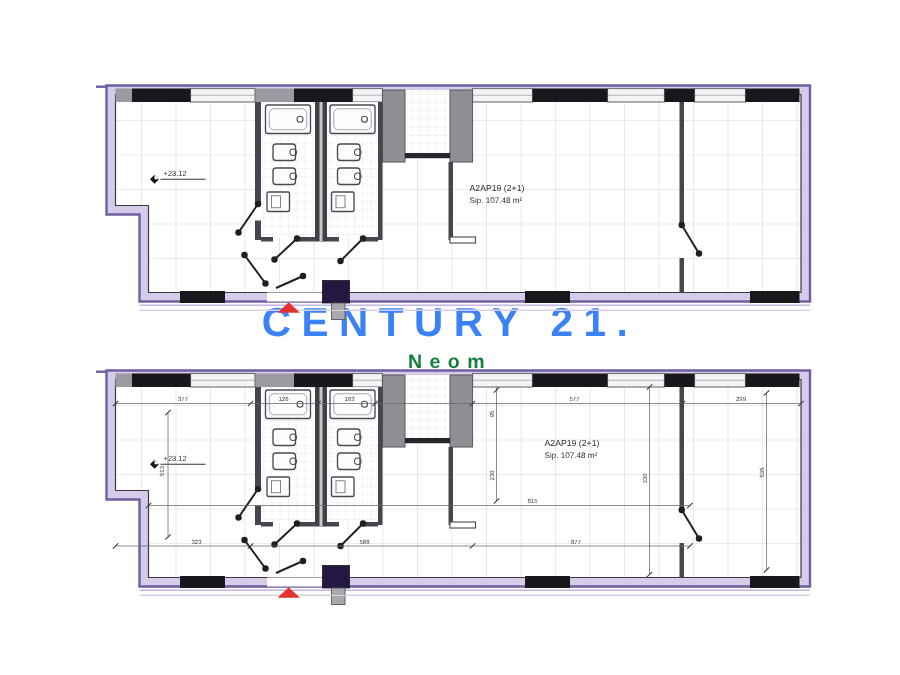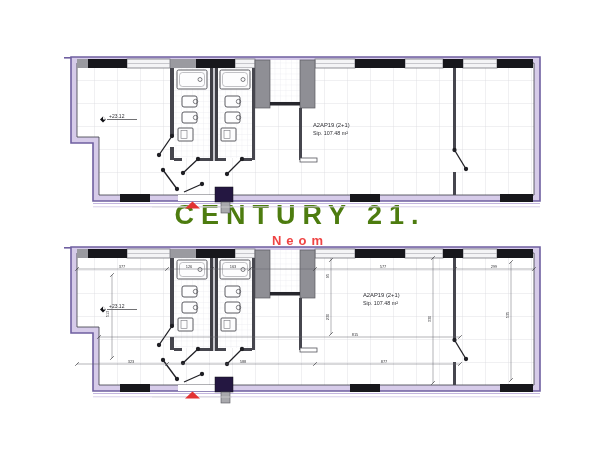--- a/index.html
+++ b/index.html
@@ -1,21 +1,21 @@
 <!DOCTYPE html>
 <html><head>
 <meta charset="utf-8">
 <style>
   html,body{margin:0;padding:0;background:#ffffff;}
   .stage{position:relative;width:600px;height:450px;overflow:hidden;
          font-family:"Liberation Sans",sans-serif;background:#ffffff;}
   .watermark{position:absolute;left:0;right:0;top:200px;text-align:center;
              pointer-events:none;}
-  .wm-brand{font-size:27px;font-weight:700;letter-spacing:7px;color:#4d7c0f;}
-  .wm-sub{font-size:13px;font-weight:700;letter-spacing:5px;color:#ef4444;margin-top:2px;}
+  .wm-brand{font-size:27px;font-weight:700;letter-spacing:7px;color:#3b82f6;}
+  .wm-sub{font-size:13px;font-weight:700;letter-spacing:5px;color:#15803d;margin-top:2px;}
   svg.plans{position:absolute;left:0;top:0;font-family:"Liberation Sans",sans-serif;}
   svg text{fill:#333338;}
   .dimtxt{fill:#3a3a3e;font-size:4px;}
   .lbl{fill:#2f2f34;}
 </style>
 </head>
 <body>
 
 <div class="stage">
 

